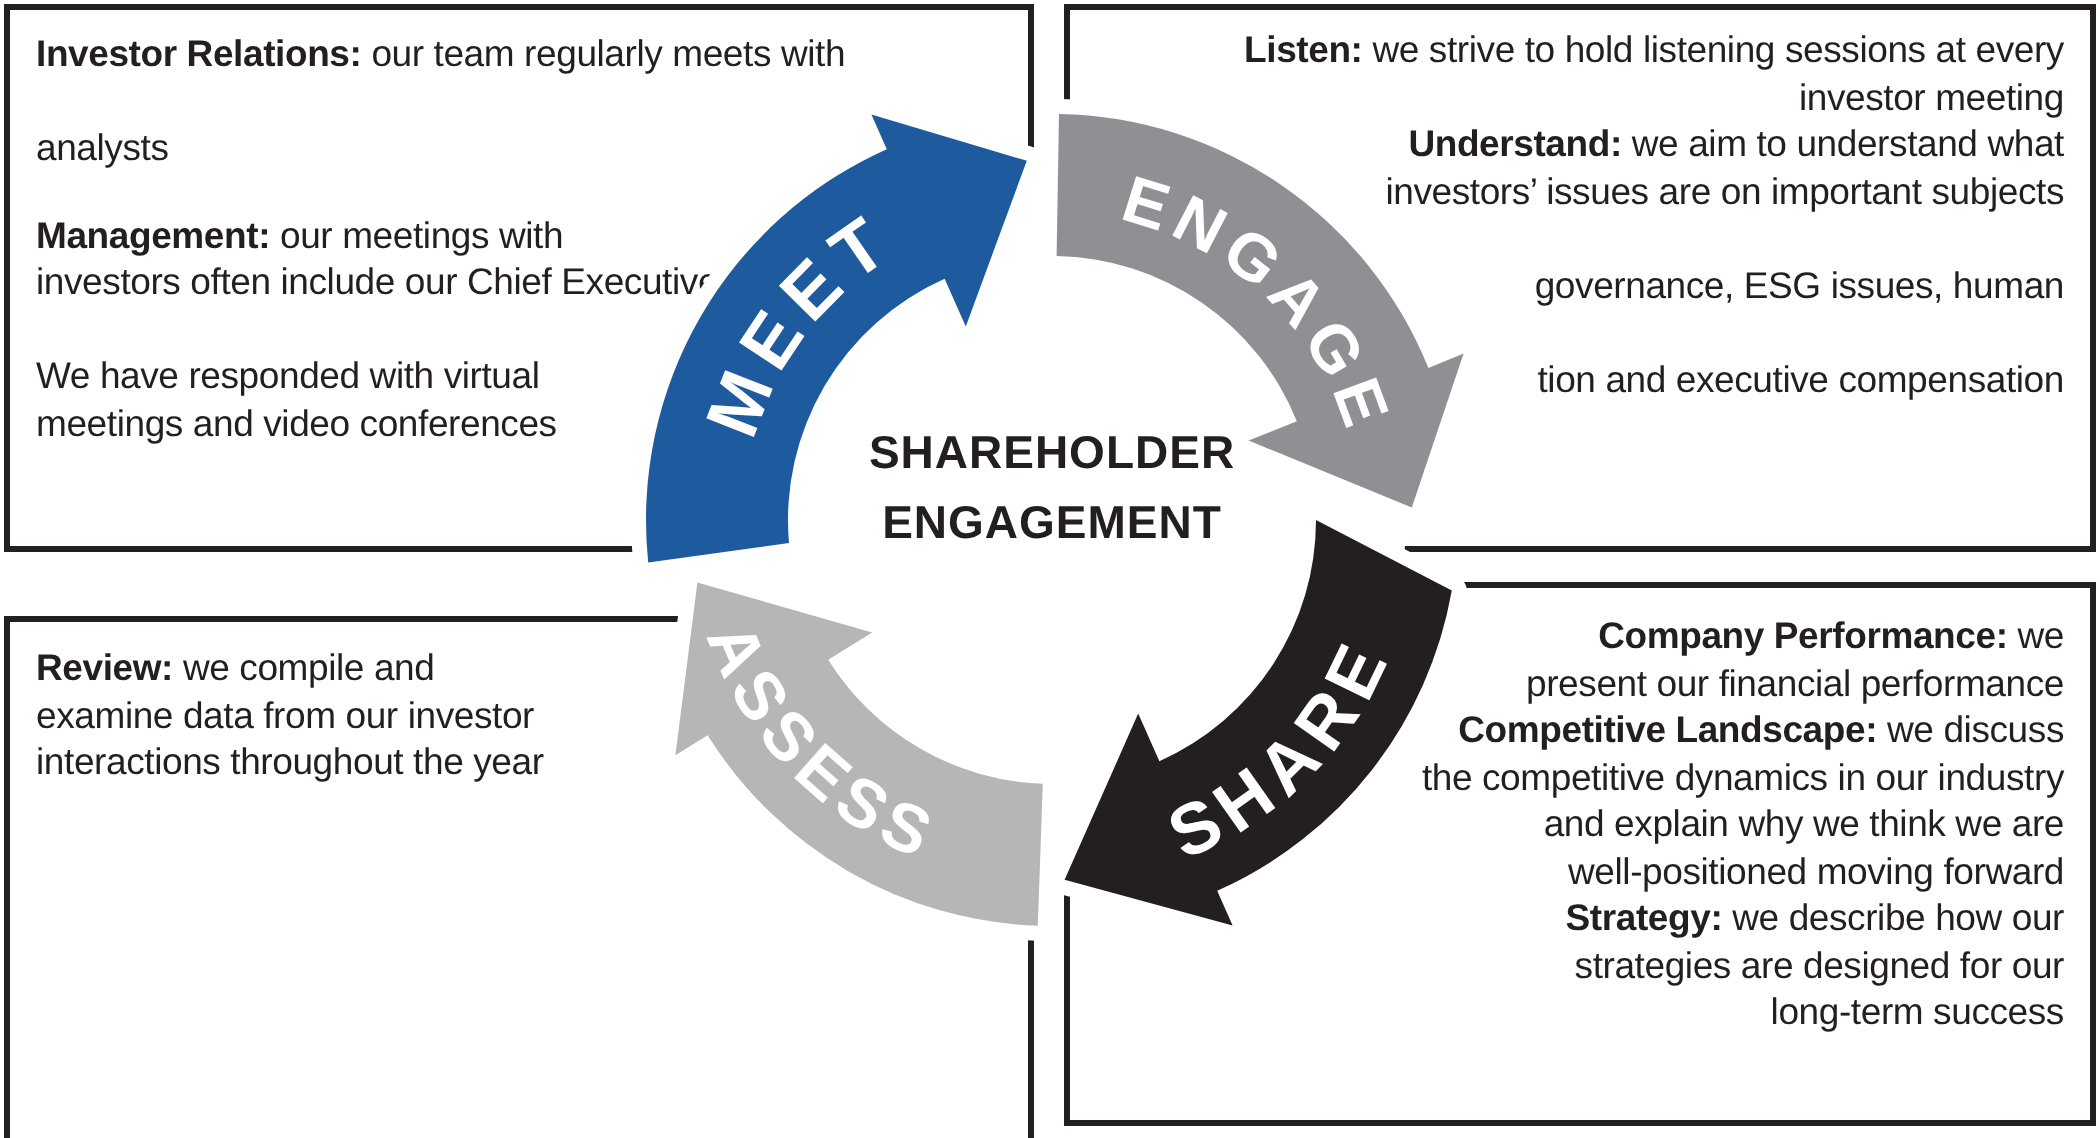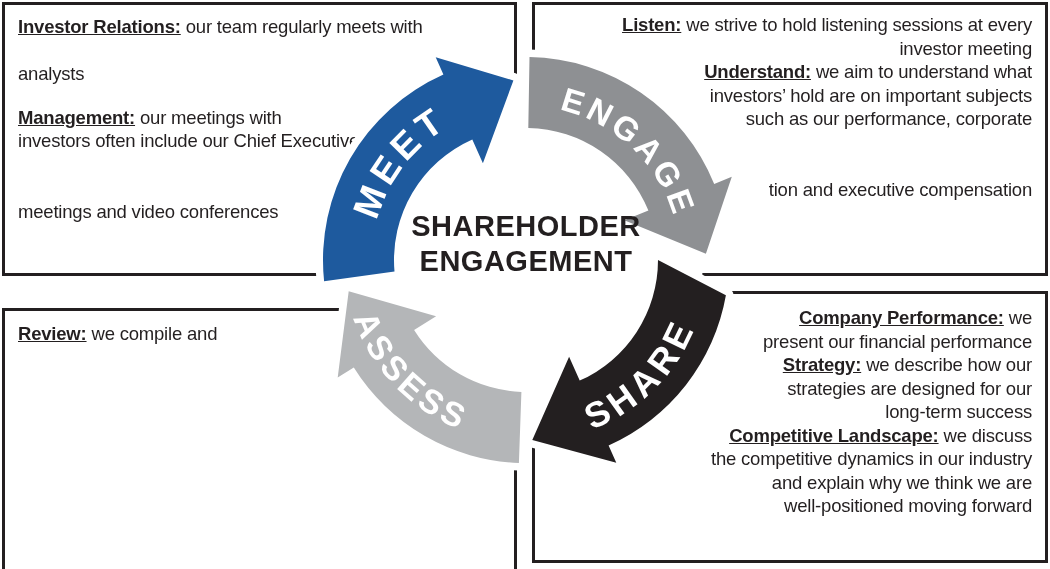--- a/index.html
+++ b/index.html
@@ -11,101 +11,102 @@
   #box-tl{left:2px;top:2px;width:515px;height:274px;}
   #box-tr{left:532px;top:2px;width:516px;height:274px;}
   #box-bl{left:2px;top:308px;width:515px;height:336px;}
   #box-br{left:532px;top:291px;width:516px;height:272px;}
   .inner{position:absolute;left:0;top:0;right:0;bottom:0;}
   #box-tl .inner{padding:10px 12px 0 13px;}
   #box-tr .inner{padding:8px 13px 16px 40px;text-align:right;}
   #box-bl .inner{padding:11px 12px 0 13px;}
   #box-br .inner{padding:12px 13px 0 40px;text-align:right;}
   .para{margin:0;font-size:18.5px;line-height:23.5px;letter-spacing:-0.2px;}
-  .para b{font-weight:700;text-decoration:underline;}
+  .para b{font-weight:700;}
   .gap-after{margin-bottom:20px;}
   #cycle{position:absolute;left:0;top:0;pointer-events:none;}
   .arc-label{font-weight:700;fill:#ffffff;}
   #center-title{
     position:absolute;left:366px;top:209px;width:320px;text-align:center;
-    font-size:29px;font-weight:700;line-height:35px;letter-spacing:0.5px;color:#231f20;
+    font-size:23px;font-weight:700;line-height:35px;letter-spacing:0.5px;color:#231f20;
   }
 </style>
 </head>
 <body>
 
 <div class="canvas">
 
   <div class="box" id="box-tl">
     <div class="inner">
       <p class="para gap-after">
         <b>Investor Relations:</b>
         <span>our team regularly meets with</span><br>
         <br>
         <span>analysts</span>
       </p>
       <p class="para">
         <b>Management:</b>
         <span>our meetings with</span><br>
         <span>investors often include our Chief Executive</span><br>
         <br>
-        <br>
+        <span>We have responded with virtual</span><br>
         <span>meetings and video conferences</span>
       </p>
     </div>
   </div>
 
   <div class="box" id="box-tr">
     <div class="inner">
       <p class="para">
         <b>Listen:</b>
         <span>we strive to hold listening sessions at every</span><br>
         <span>investor meeting</span>
       </p>
       <p class="para">
         <b>Understand:</b>
         <span>we aim to understand what</span><br>
-        <span>investors’ hold are on important subjects</span><br>
-        <span>such as our performance, corporate</span><br>
+        <span>investors’ issues are on important subjects</span><br>
         <br>
+        <span>governance, ESG issues, human</span><br>
         <br>
         <span>tion and executive compensation</span>
       </p>
     </div>
   </div>
 
   <div class="box" id="box-bl">
     <div class="inner">
       <p class="para gap-after">
         <b>Review:</b>
         <span>we compile and</span><br>
-        <br>
+        <span>examine data from our investor</span><br>
+        <span>interactions throughout the year</span>
       </p>
     </div>
   </div>
 
   <div class="box" id="box-br">
     <div class="inner">
       <p class="para">
         <b>Company Performance:</b>
         <span>we</span><br>
         <span>present our financial performance</span>
       </p>
       <p class="para">
-        <b>Strategy:</b>
-        <span>we describe how our</span><br>
-        <span>strategies are designed for our</span><br>
-        <span>long-term success</span>
-      </p>
-      <p class="para">
         <b>Competitive Landscape:</b>
         <span>we discuss</span><br>
         <span>the competitive dynamics in our industry</span><br>
         <span>and explain why we think we are</span><br>
         <span>well-positioned moving forward</span>
+      </p>
+      <p class="para">
+        <b>Strategy:</b>
+        <span>we describe how our</span><br>
+        <span>strategies are designed for our</span><br>
+        <span>long-term success</span>
       </p>
     </div>
   </div>
 
   <svg id="cycle" width="1050" height="569" viewBox="0 0 1050 569">
     <circle id="center-disc" cx="526" cy="260" r="177" fill="#ffffff"></circle>
     <g id="halos">
       <path id="halo-meet" fill="#fff" stroke="#fff" stroke-width="15" stroke-linejoin="round" d="M 324.1 281.2 A 203 203 0 0 1 443.4 74.6 L 435.7 57.2 L 513.4 80.4 L 482.9 163.2 L 472.3 139.4 A 132 132 0 0 0 394.5 271.5 Z"></path>
       <path id="halo-engage" fill="#fff" stroke="#fff" stroke-width="15" stroke-linejoin="round" d="M 529.5 57.0 A 203 203 0 0 1 714.2 184.0 L 731.8 176.8 L 705.9 253.7 L 624.3 220.3 L 648.4 210.6 A 132 132 0 0 0 528.3 128.0 Z"></path>
       <path id="halo-share" fill="#fff" stroke="#fff" stroke-width="15" stroke-linejoin="round" d="M 725.9 295.3 A 203 203 0 0 1 608.6 445.4 L 616.3 462.8 L 532.3 439.9 L 569.1 356.8 L 579.7 380.6 A 132 132 0 0 0 658.0 260.0 Z"></path>

